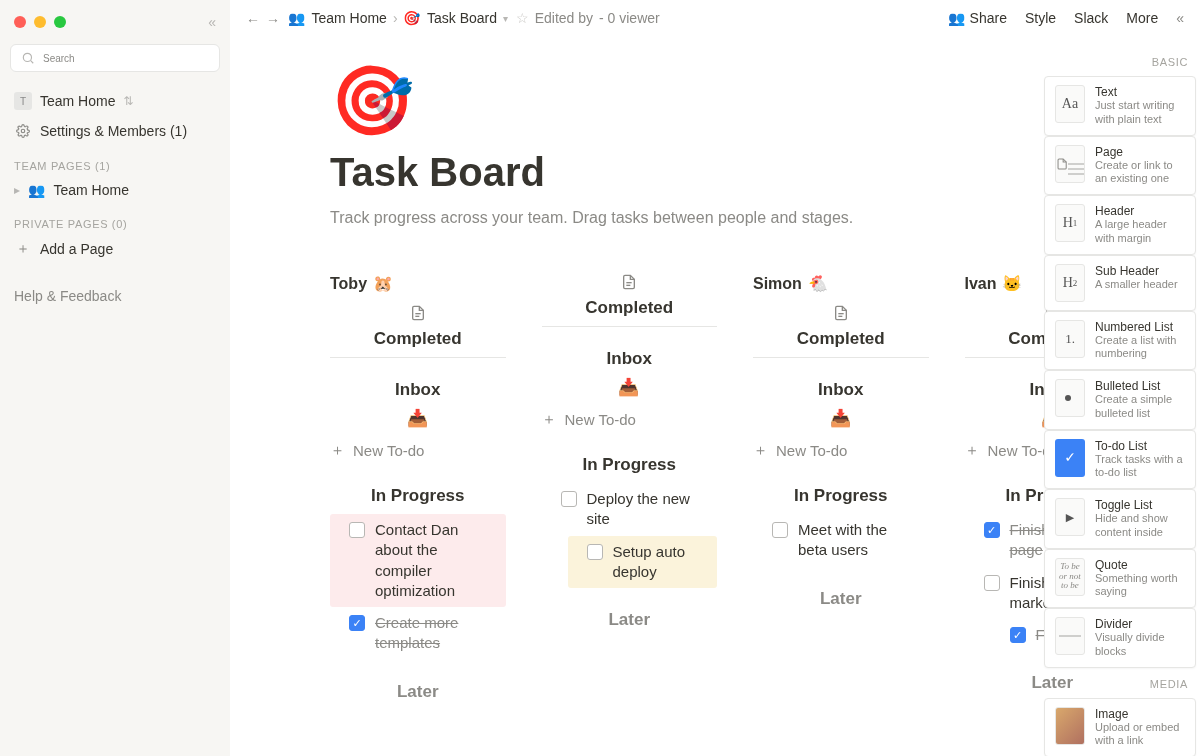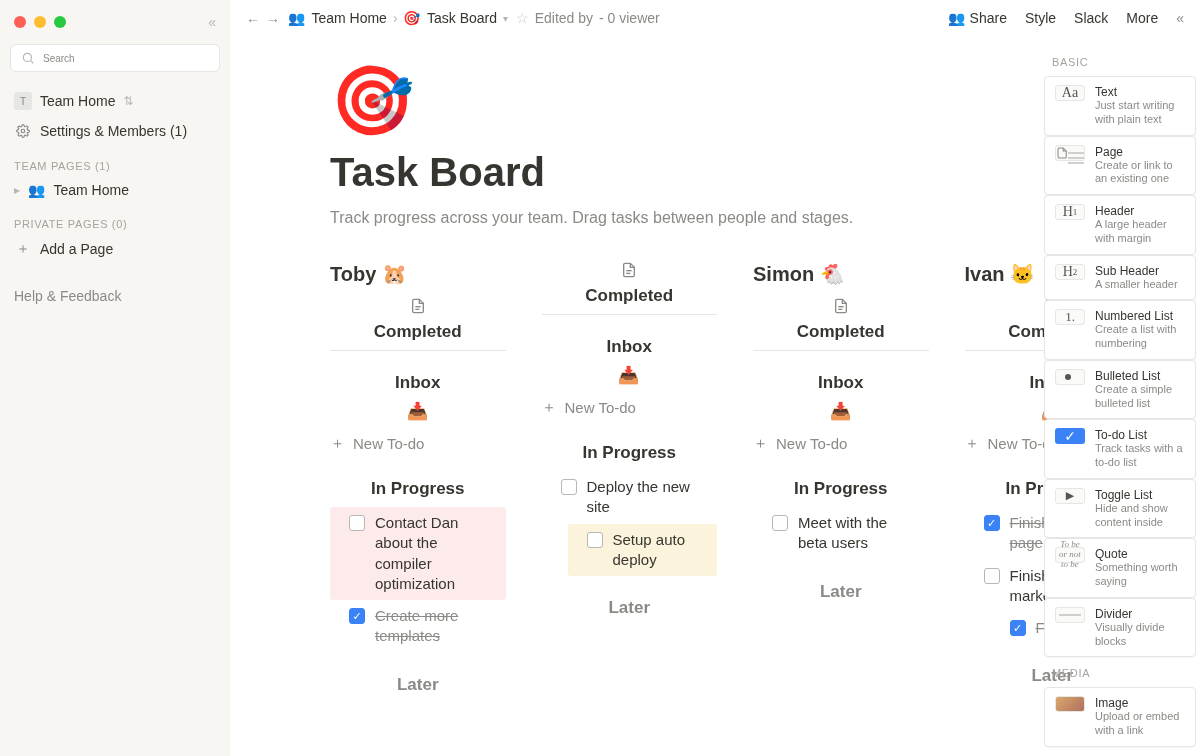--- a/index.html
+++ b/index.html
@@ -42,48 +42,48 @@
   .topbar { display:flex; align-items:center; gap:8px; padding:10px 16px; color:var(--text); font-size:14px; }
   .topbar .nav-arrows { display:flex; gap:6px; color:#8b8a86; }
   .topbar .breadcrumbs { display:flex; align-items:center; gap:6px; color:var(--text); }
   .topbar .crumb-sep { color:#b8b7b4; }
   .topbar .meta { color:var(--text-muted); display:flex; align-items:center; gap:6px; }
   .topbar .right { margin-left:auto; display:flex; align-items:center; gap:18px; color:var(--text); }
   .topbar .right .chev { color:#8b8a86; }
   .content { padding:30px 60px 20px 100px; overflow:auto; }
   .page-icon { font-size:68px; line-height:1; margin-bottom:16px; }
   .page-title { font-size:40px; font-weight:700; margin:0 0 14px 0; }
-  .page-subtitle { color:var(--text-muted); font-size:16px; margin-bottom:35px; }
+  .page-subtitle { color:var(--text-muted); font-size:16px; margin-bottom:47px; }
   .columns { display:flex; gap:36px; }
   .col { flex:1; min-width:0; }
-  .col-header { font-size:20px; font-weight:600; margin-bottom:12px; display:flex; align-items:center; gap:6px; }
+  .col-header { font-size:16px; font-weight:600; margin-bottom:12px; display:flex; align-items:center; gap:6px; }
   .stage { margin-bottom:22px; }
   .stage-header { font-size:17px; font-weight:600; margin-bottom:8px; display:flex; align-items:center; gap:8px;flex-direction:column;}
   .stage .doc-icon { color:#8b8a86; }
   .stage .divider { height:1px; background:var(--border); margin-top:8px; }
   .add-row { display:flex; align-items:center; gap:8px; color:var(--text-muted); font-size:15px; padding:4px 0; }
   .task { display:flex; gap:10px; align-items:flex-start; padding:6px 19px; border-radius:3px; font-size:15px; line-height:1.35; }
   .task .cb { width:16px; height:16px; border:1.5px solid #b8b7b4; border-radius:3px; margin-top:2px; background:#fff; flex:none; display:flex; align-items:center; justify-content:center; font-size:11px; color:#fff;}
   .task.checked .cb { background:var(--accent-blue); border-color:var(--accent-blue); }
   .task.checked .task-text { text-decoration:line-through; color:var(--text-muted); }
   .task.pink { background:var(--highlight-pink); }
   .task.yellow { background:var(--highlight-yellow); }
   .task.indent { margin-left:26px; }
   
   .block-menu {
     position:absolute; right:0; top:46px; width:160px;
     display:flex; flex-direction:column; gap:6px;
     padding:6px 4px 16px 4px;
   }
-  .bm-section { font-size:11px; letter-spacing:.06em; color:#a5a49f; padding:4px 8px 2px 8px; }
+  .bm-section { font-size:11px; letter-spacing:.06em; color:#a5a49f; padding:4px 8px 2px 8px;text-align:right; }
   .bm-item {
     display:flex; gap:10px; align-items:flex-start; background:#fff; border:1px solid var(--border);
     border-radius:4px; padding:8px 10px; box-shadow:0 1px 2px rgba(15,15,15,.04);
   }
-  .bm-thumb { width:30px; height:16px; flex:none; background:#fafaf9; border:1px solid var(--border); border-radius:3px; display:flex; align-items:center; justify-content:center; font-family:Georgia, serif; font-size:14px; color:#555; }
+  .bm-thumb { width:30px; height:38px; flex:none; background:#fafaf9; border:1px solid var(--border); border-radius:3px; display:flex; align-items:center; justify-content:center; font-family:Georgia, serif; font-size:14px; color:#555; }
   .bm-thumb.lines::after{content:""; display:block; width:18px; height:2px; background:#cfcfcd; box-shadow:0 5px 0 #cfcfcd, 0 10px 0 #cfcfcd; }
   .bm-thumb.bullet::before{content:""; width:6px; height:6px; border-radius:50%; background:#555; margin-right:4px;}
   .bm-thumb.numbered::before{content:"1."; font-family:Georgia,serif; font-size:13px; color:#555;}
   .bm-thumb.check{background:var(--accent-blue); color:#fff; border:none;}
   .bm-thumb.toggle::before{content:"▶"; font-size:11px; color:#555;}
   .bm-thumb.quote{font-style:italic; font-size:9px; color:#8b8a86; line-height:1.1; text-align:center;}
   .bm-thumb.divider::after{content:""; width:22px; height:2px; background:#cfcfcd;}
   .bm-thumb.image{background:linear-gradient(135deg,#d9a86c 0%,#b07060 100%);}
   .bm-title { font-size:12px; font-weight:500; color:var(--text); }
   .bm-desc { font-size:11px; color:var(--text-muted); line-height:1.25; }

